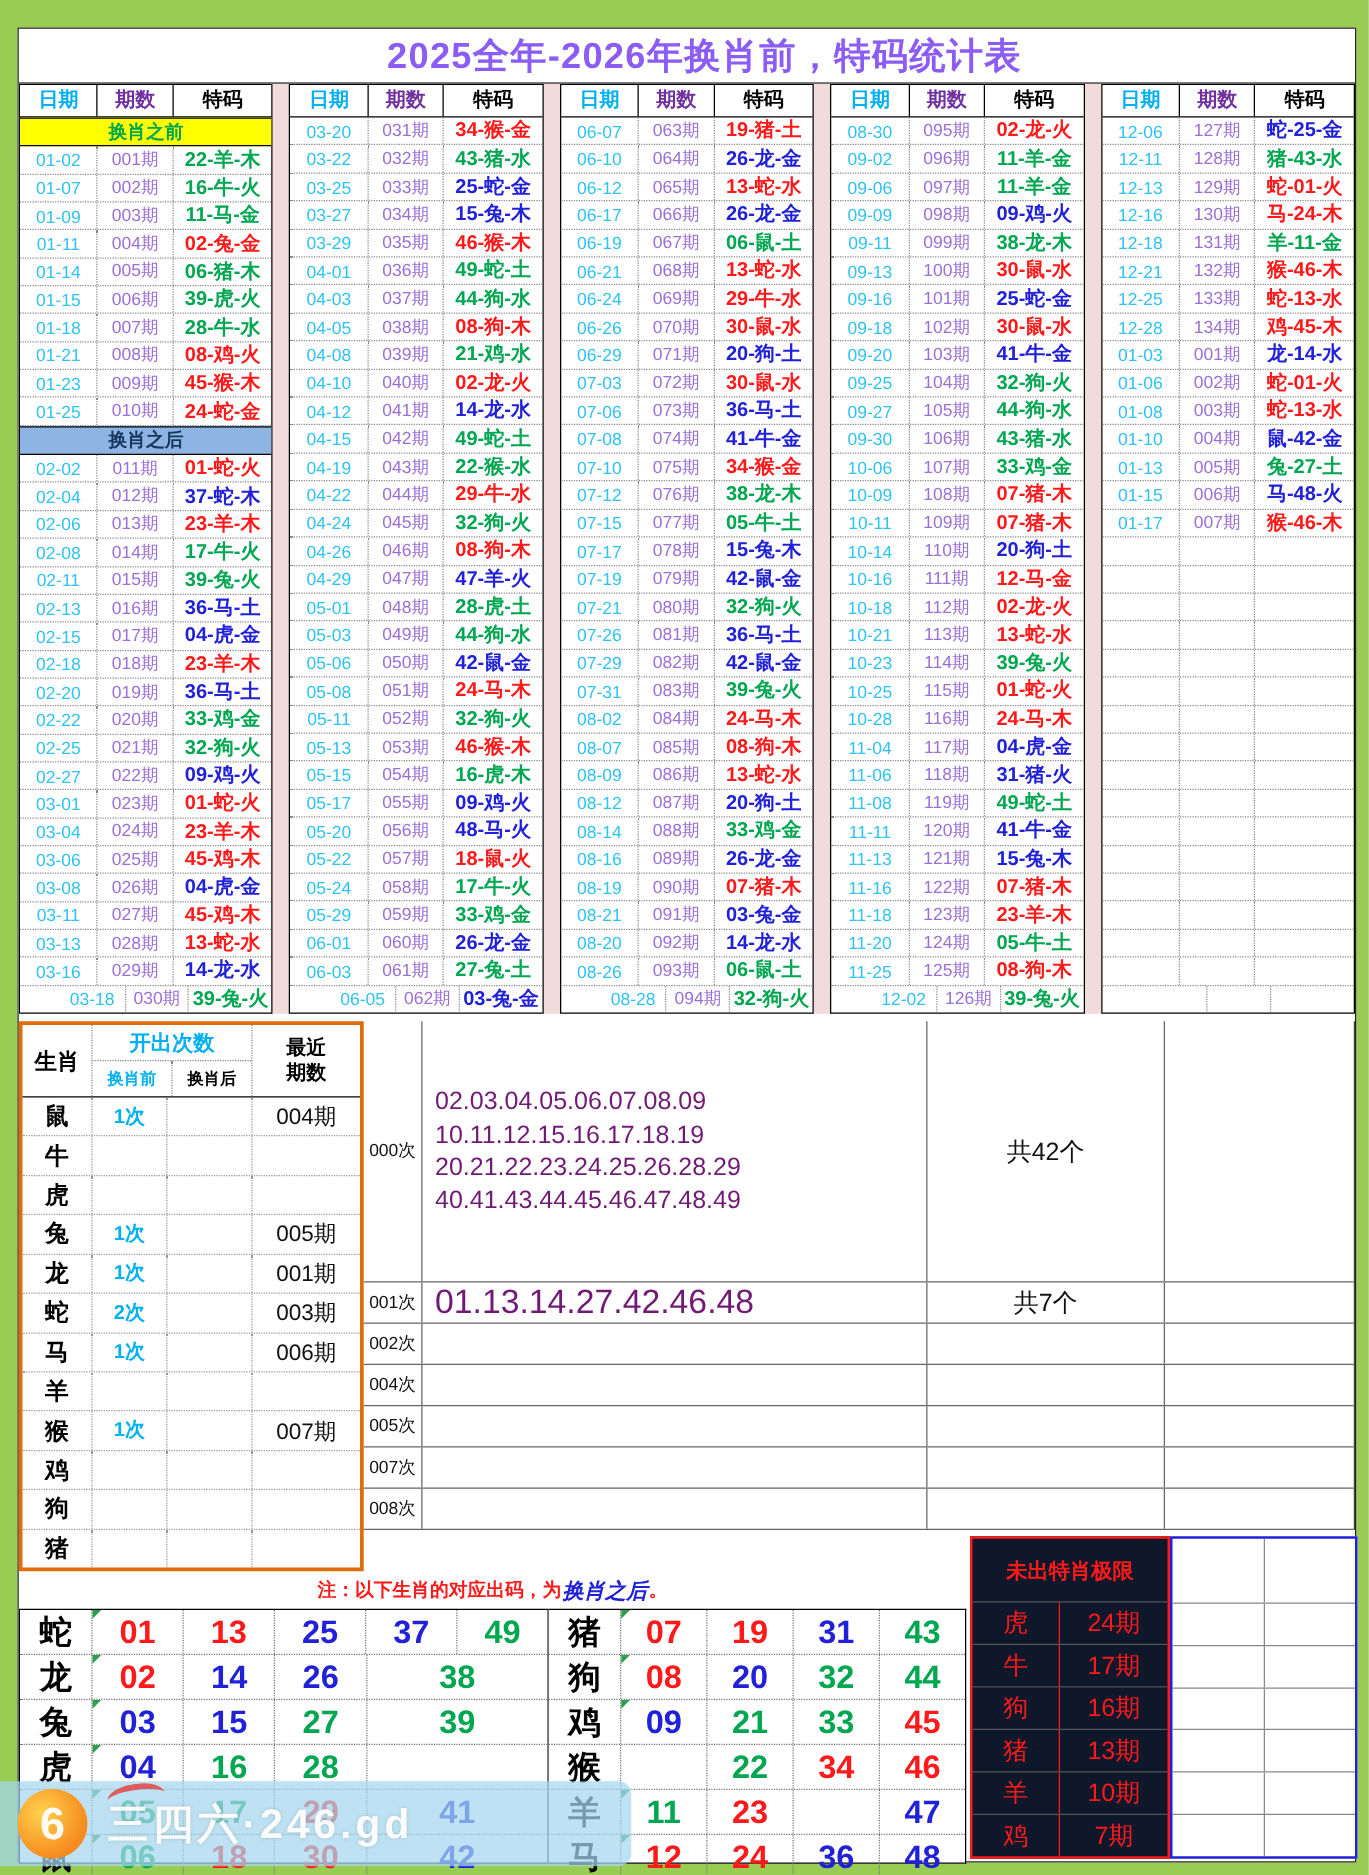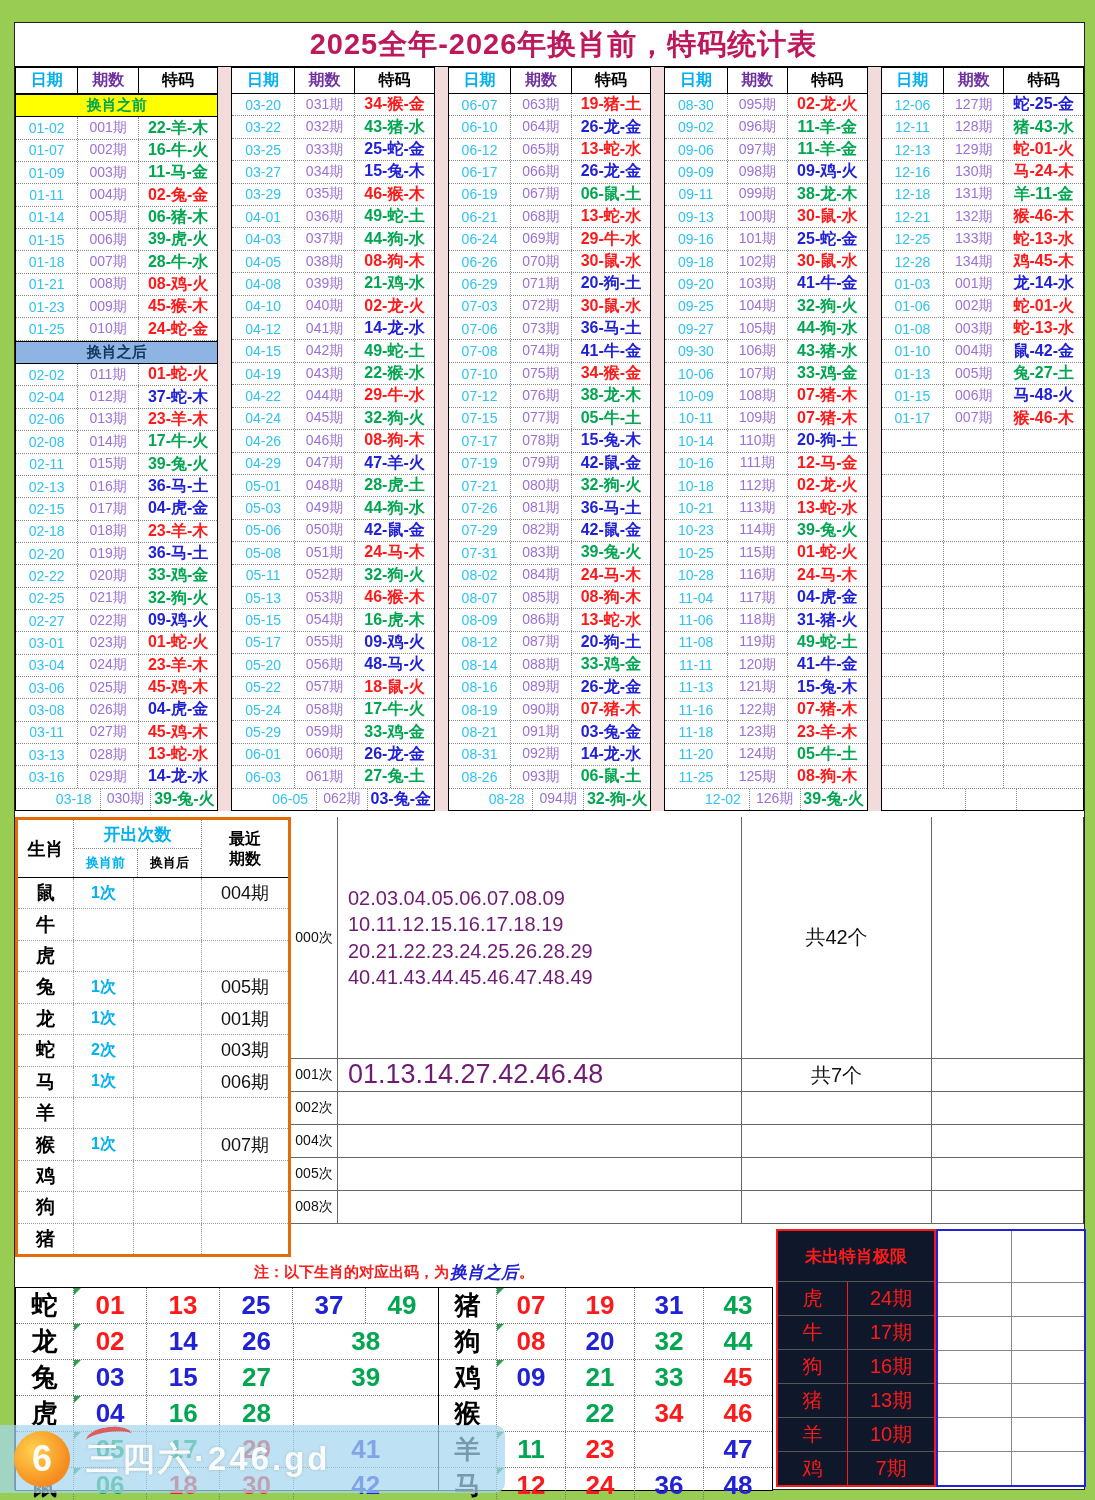--- a/index.html
+++ b/index.html
@@ -2,21 +2,21 @@
 <html><head>
 <meta charset="utf-8">
 <style>
   html,body{margin:0;padding:0;}
   body{font-family:"Liberation Sans","DejaVu Sans",sans-serif;}
   .page{position:relative;width:1095px;height:1500px;background:#98cc52;overflow:hidden;}
   .sheet{position:absolute;left:14px;top:22px;width:1071px;height:1468px;background:#fff;border:1px solid #222;box-sizing:border-box;}
   
   .title-bar{position:absolute;left:0;top:0;width:100%;height:44px;display:flex;align-items:center;justify-content:center;
     border-bottom:1px solid #000;box-sizing:border-box;}
-  .title-bar span{color:#be185d;font-size:29px;font-weight:bold;letter-spacing:1px;margin-left:28px;}
+  .title-bar span{color:#8b5cf6;font-size:29px;font-weight:bold;letter-spacing:1px;margin-left:28px;}
   
   .tables-row{position:absolute;left:0;top:44px;width:100%;height:744px;background:#f2dcdb;display:flex;gap:13px;box-sizing:border-box;}
   .ltable{flex:1;background:#fff;border:1.5px solid #000;box-sizing:border-box;display:flex;flex-direction:column;min-width:0;}
   .t-header{display:flex;height:26px;border-bottom:1.5px solid #000;box-sizing:border-box;}
   .t-header .hc{display:flex;align-items:center;justify-content:center;font-weight:bold;font-size:16px;box-sizing:border-box;}
   .hc.h0{width:31%;border-right:1px solid #000;color:#00b0f0;}
   .hc.h1{width:30%;border-right:1px solid #000;color:#7030a0;}
   .hc.h2{width:39%;color:#000;}
   .drow{flex:1;display:flex;border-bottom:1px dotted #8a8a8a;box-sizing:border-box;min-height:0;}
   .ltable .drow:last-child{border-bottom:none;padding-left:32px;}
@@ -580,21 +580,21 @@
             <div class="dc d0">08-19</div>
             <div class="dc d1">090期</div>
             <div class="dc d2 cr">07-猪-木</div>
           </div>
           <div class="drow">
             <div class="dc d0">08-21</div>
             <div class="dc d1">091期</div>
             <div class="dc d2 cb">03-兔-金</div>
           </div>
           <div class="drow">
-            <div class="dc d0">08-31</div>
+            <div class="dc d0">08-20</div>
             <div class="dc d1">092期</div>
             <div class="dc d2 cb">14-龙-水</div>
           </div>
           <div class="drow">
             <div class="dc d0">08-26</div>
             <div class="dc d1">093期</div>
             <div class="dc d2 cg">06-鼠-土</div>
           </div>
           <div class="drow">
             <div class="dc d0">08-28</div>
@@ -1056,20 +1056,26 @@
             <div class="fx"></div>
           </div>
           <div class="frow std">
             <div class="fl">004次</div>
             <div class="fn"></div>
             <div class="ft"></div>
             <div class="fx"></div>
           </div>
           <div class="frow std">
             <div class="fl">005次</div>
+            <div class="fn"></div>
+            <div class="ft"></div>
+            <div class="fx"></div>
+          </div>
+          <div class="frow std">
+            <div class="fl">007次</div>
             <div class="fn"></div>
             <div class="ft"></div>
             <div class="fx"></div>
           </div>
           <div class="frow std">
             <div class="fl">008次</div>
             <div class="fn"></div>
             <div class="ft"></div>
             <div class="fx"></div>
           </div>

